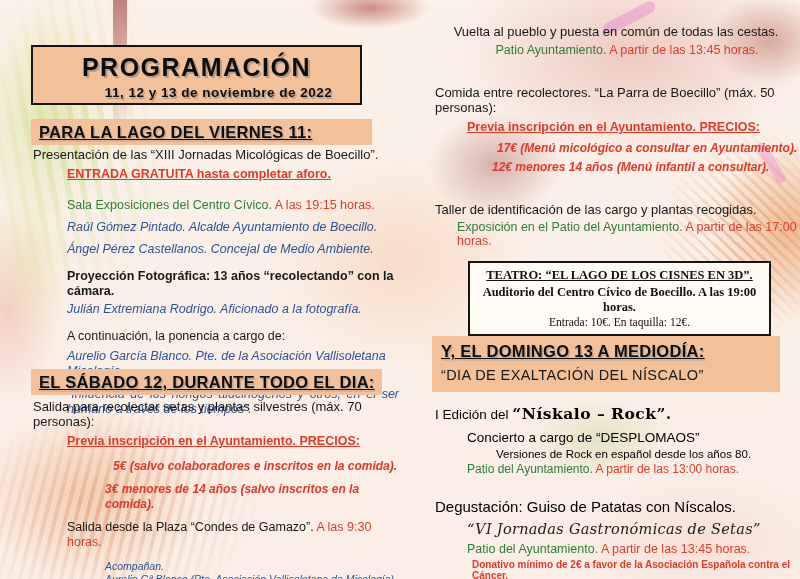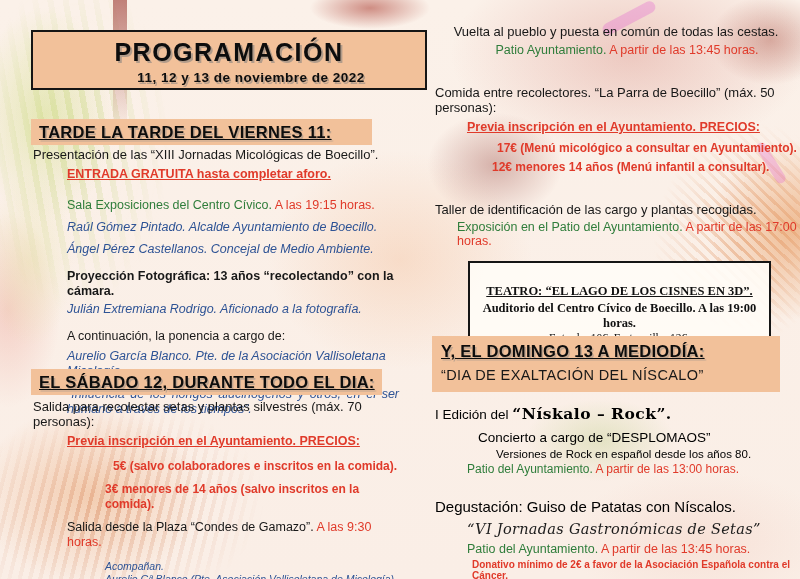--- a/index.html
+++ b/index.html
@@ -31,39 +31,39 @@
     background:repeating-linear-gradient(30deg, rgba(215,110,42,0.34) 0 3px, rgba(255,240,225,0.06) 3px 8px);
     -webkit-mask-image:radial-gradient(closest-side, #000, transparent); mask-image:radial-gradient(closest-side, #000, transparent); }
   .gills-bl { left:-45px; top:405px; width:310px; height:210px; transform:rotate(-8deg);
     background:repeating-linear-gradient(112deg, rgba(198,92,40,0.26) 0 4px, rgba(255,248,238,0.04) 4px 10px);
     -webkit-mask-image:radial-gradient(closest-side, #000, transparent); mask-image:radial-gradient(closest-side, #000, transparent); }
   .magenta1 { left:600px; top:12px; width:58px; height:12px; border-radius:6px; transform:rotate(-28deg); background:rgba(225,90,210,0.30); }
   .magenta2 { left:748px; top:158px; width:46px; height:10px; border-radius:5px; transform:rotate(58deg); background:rgba(225,90,210,0.28); }
 
   .abs { position:absolute; z-index:2; }
 
-  .title-box { left:31px; top:30px; width:396px; height:60px; background:#f2c19a;
+  .title-box { left:31px; top:45px; width:331px; height:60px; background:#f2c19a;
     border:2px solid #151515; text-align:center; }
   .title-box .t1 { margin-top:6px; font-size:25px; font-weight:bold; letter-spacing:1.5px; color:#0d0d0d;
     text-shadow:2px 2px 0 rgba(125,125,125,0.55); }
   .title-box .t2 { margin-top:3px; font-size:13.5px; font-weight:bold; letter-spacing:0.5px; color:#0d0d0d;
     text-shadow:1.5px 1.5px 0 rgba(125,125,125,0.5);padding-left:44px; }
 
   .section-h { background:#f2c19a; padding:4px 8px 3px; font-weight:bold; font-size:16.5px;
     letter-spacing:0.3px; color:#0d0d0d; text-decoration:underline;
     text-shadow:1.5px 1.5px 0 rgba(130,130,130,0.45); white-space:nowrap; }
   .h-friday   { left:31px;  top:119px; width:341px; }
   .h-saturday { left:31px;  top:369px; width:351px; }
 
   .body-txt { font-size:13px; color:#181818; line-height:15px; }
   p { margin:0; }
   .black { color:#181818; }
   .red { color:#e03a2a; }
   .red-u { color:#e03a2a; font-weight:bold; text-decoration:underline; font-size:12.5px; }
-  .red-i { color:#e03a2a; font-weight:bold; font-size:12px; }
+  .red-i { color:#e03a2a; font-style:italic; font-weight:bold; font-size:12px; }
   .green { color:#2f7d3b; }
   .blue-i { color:#2e5395; font-style:italic; font-size:12.5px; }
 
   .friday-block { left:33px; top:147px; width:372px; }
   .friday-block .l-entrada { margin:5px 0 16px 34px; }
   .friday-block .l-sala    { margin:7px 0 0 34px; font-size:12.5px; }
   .friday-block .l-raul    { margin:7px 0 0 34px; }
   .friday-block .l-angel   { margin:7px 0 0 34px; }
   .friday-block .l-proy    { margin:12px 0 0 34px; font-weight:bold; font-size:12.5px; }
   .friday-block .l-julian  { margin:3px 0 0 34px; }
@@ -81,34 +81,34 @@
   .r-vuelta { left:435px; top:24px; width:362px;text-align:center; }
   .r-vuelta .sub { margin:4px 0 0 22px; font-size:12.5px; }
   .r-comida { left:435px; top:85px; width:362px; }
   .r-previa { left:467px; top:120px; }
   .r-17 { left:497px; top:141px; }
   .r-12 { left:492px; top:160px; }
   .r-taller { left:435px; top:202px; width:362px; }
   .r-expo { left:457px; top:220px; font-size:12.5px; }
 
   .theatre { left:468px; top:261px; width:303px; border:2px solid #151515;
-    background:rgba(255,252,246,0.92); text-align:center; padding:21px 4px 6px;
+    background:rgba(255,252,246,0.92); text-align:center; padding:5px 4px 6px;
     font-family:"Liberation Serif", serif; color:#111; }
   .theatre .t1 { font-size:12.5px; font-weight:bold; text-decoration:underline; }
   .theatre .t2 { font-size:12.5px; font-weight:bold; margin-top:2px; }
   .theatre .t3 { font-size:11.5px; margin-top:1px; }
 
   .sunday-box { left:432px; top:336px; width:348px; background:#f2c19a; padding:6px 9px 9px; }
   .sunday-box .h { font-weight:bold; font-size:16.5px; letter-spacing:0.3px; text-decoration:underline;
     color:#0d0d0d; text-shadow:1.5px 1.5px 0 rgba(130,130,130,0.45); }
   .sunday-box .sub { margin-top:6px; font-size:14.5px; letter-spacing:0.4px; color:#181818; }
 
   .r-edicion { left:435px; top:404px; font-size:13.5px; }
   .r-edicion .rockname { font-family:"DejaVu Serif", serif; font-weight:bold; font-size:15.5px; letter-spacing:0.5px; }
-  .r-concierto { left:478px; top:430px; font-size:13.5px; }
+  .r-concierto { left:467px; top:430px; font-size:13.5px; }
   .r-versiones { left:467px; top:448px; font-size:11.5px;margin-left:29px; }
   .r-patio1 { left:467px; top:462px; font-size:12px; }
   .r-degust { left:435px; top:498px; font-size:15px; }
   .r-jornadas { left:467px; top:521px; font-family:"DejaVu Serif", serif; font-style:italic; font-size:14.5px; color:#1c1c1c; letter-spacing:0.3px; }
   .r-patio2 { left:467px; top:542px; font-size:12.5px; }
   .r-donativo { left:472px; top:559px; font-size:10px; font-weight:bold; color:#e03a2a; }
 </style>
 </head>
 <body>
 
@@ -119,21 +119,21 @@
   <div class="deco gills-right"></div>
   <div class="deco gills-bl"></div>
   <div class="deco magenta1"></div>
   <div class="deco magenta2"></div>
 
   <div class="abs title-box">
     <div class="t1">PROGRAMACIÓN</div>
     <div class="t2">11, 12 y 13 de noviembre de 2022</div>
   </div>
 
-  <div class="abs section-h h-friday">TARDE LA TARDE DEL VIERNES 11:</div>
+  <div class="abs section-h h-friday">PARA LA LAGO DEL VIERNES 11:</div>
 
   <div class="abs friday-block body-txt">
     <p>Presentación de las “XIII Jornadas Micológicas de Boecillo”.</p>
     <p class="red-u l-entrada">ENTRADA GRATUITA hasta completar aforo.</p>
     <p class="l-sala"><span class="green">Sala Exposiciones del Centro Cívico.</span><span class="red"> A las 19:15 horas.</span></p>
     <p class="blue-i l-raul">Raúl Gómez Pintado. Alcalde Ayuntamiento de Boecillo.</p>
     <p class="blue-i l-angel">Ángel Pérez Castellanos. Concejal de Medio Ambiente.</p>
     <p class="l-proy">Proyección Fotográfica: 13 años “recolectando” con la cámara.</p>
     <p class="blue-i l-julian">Julián Extremiana Rodrigo. Aficionado a la fotografía.</p>
     <p class="l-acont">A continuación, la ponencia a cargo de:</p>

